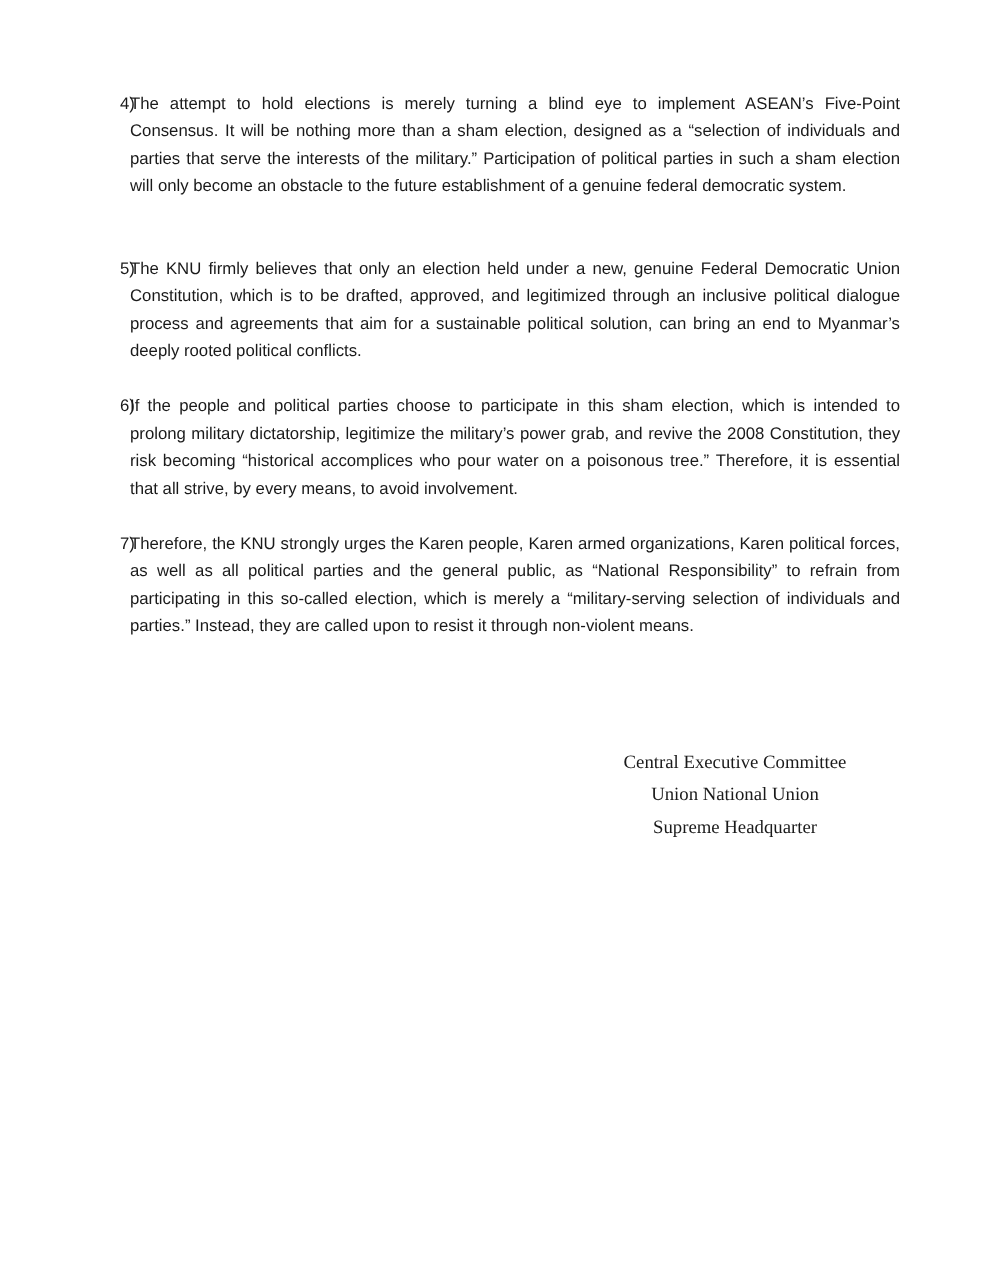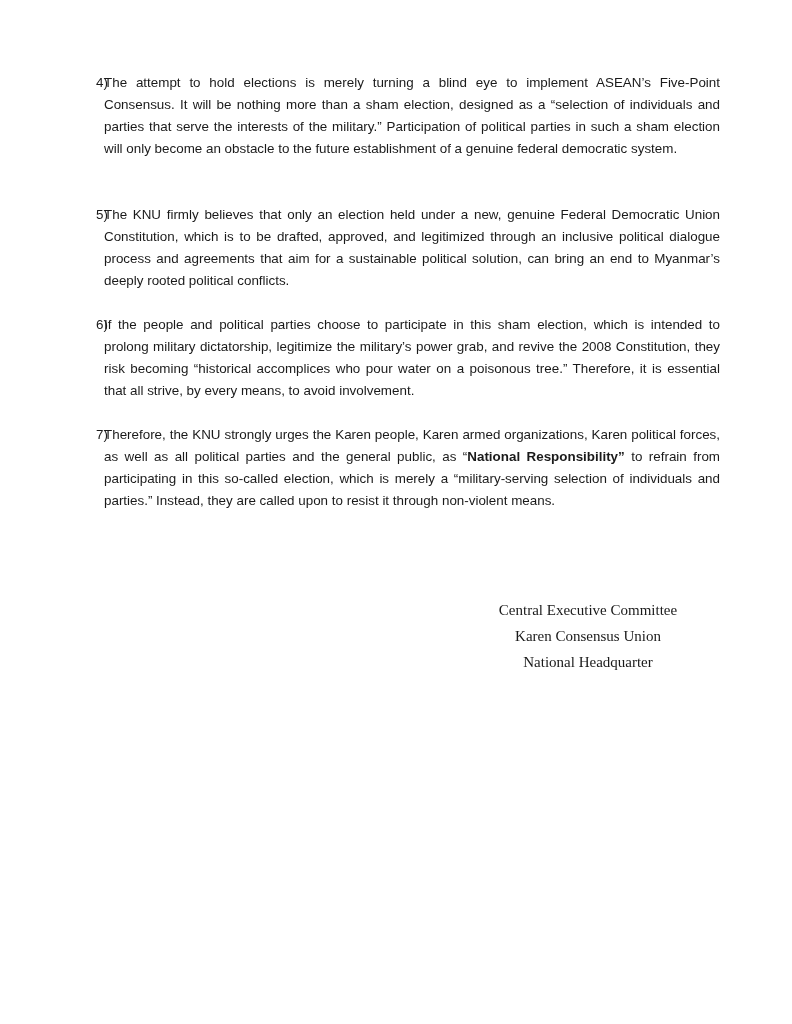--- a/index.html
+++ b/index.html
@@ -5,21 +5,21 @@
     html, body { margin: 0; padding: 0; background: #ffffff; }
     body { width: 792px; height: 1024px; position: relative; overflow: hidden; }
     .page { position: absolute; left: 0; top: 0; width: 792px; height: 1024px; background: #fff; color: #1a1a1a; }
     .item { position: absolute; left: 96px; width: 624px; font-family: "Liberation Sans", sans-serif; font-size: 13.4px; line-height: 22px; }
     .num { position: absolute; left: 0; top: 0; }
     .text { margin-left: 8px; text-align: justify; text-align-last: left; }
     .item-4 { top: 72px; }
     .item-5 { top: 204px; }
     .item-6 { top: 314px; }
     .item-7 { top: 424px; }
-    .strong { font-weight: bold; }
+    .strong { font-weight: normal; }
     .sig { position: absolute; left: 478px; top: 597px; width: 220px; text-align: center; font-family: "Liberation Serif", serif; font-size: 15px; line-height: 26px; color: #1a1a1a; }
     .sig div { white-space: nowrap; text-align: center; }
   </style>
 </head>
 <body>
 
 <div class="page">
 
   <div class="item item-4">
     <span class="num">4)</span>
@@ -36,17 +36,17 @@
     <div class="text">If the people and political parties choose to participate in this sham election, which is intended to prolong military dictatorship, legitimize the military’s power grab, and revive the 2008 Constitution, they risk becoming “historical accomplices who pour water on a poisonous tree.” Therefore, it is essential that all strive, by every means, to avoid involvement.</div>
   </div>
 
   <div class="item item-7">
     <span class="num">7)</span>
     <div class="text"><span>Therefore, the KNU strongly urges the Karen people, Karen armed organizations, Karen political forces, as well as all political parties and the general public, as “</span><span class="strong">National Responsibility”</span><span> to refrain from participating in this so-called election, which is merely a “military-serving selection of individuals and parties.” Instead, they are called upon to resist it through non-violent means.</span></div>
   </div>
 
   <div class="sig">
     <div>Central Executive Committee</div>
-    <div>Karen Consensus Union</div>
-    <div>National Headquarter</div>
+    <div>Union National Union</div>
+    <div>Supreme Headquarter</div>
   </div>
 
 </div>
 
 </body></html>

